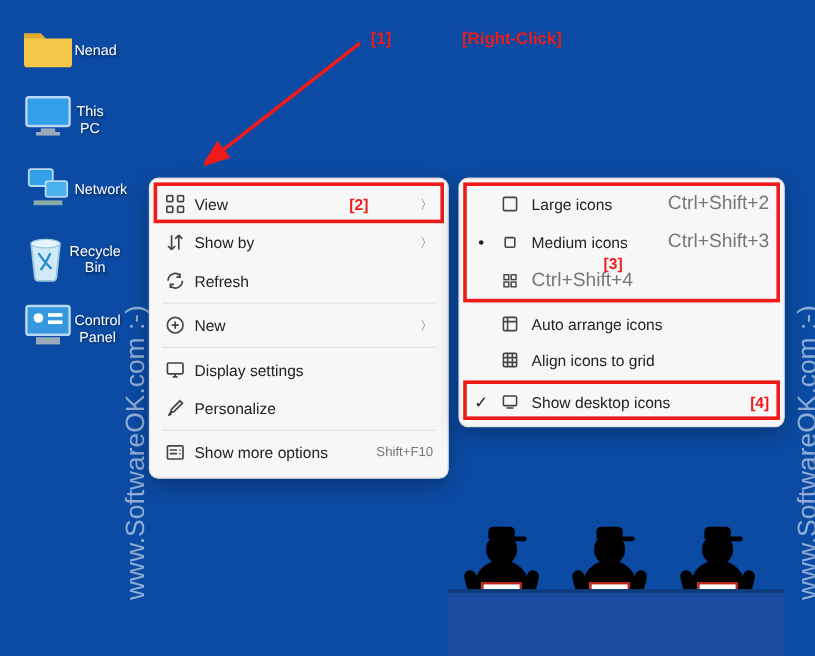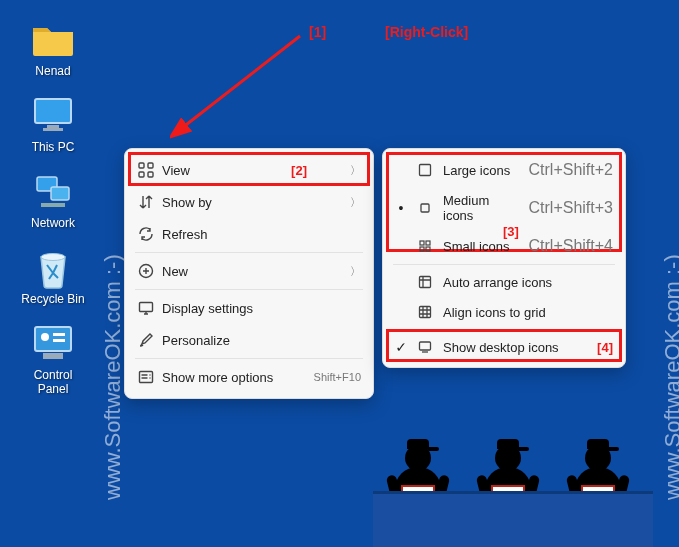--- a/index.html
+++ b/index.html
@@ -16,21 +16,21 @@
 .desktop-icons {
   position: absolute;
   top: 20px;
   left: 18px;
   display: flex;
   flex-direction: column;
   gap: 18px;
 }
 .desk-icon {
   display: flex;
-  flex-direction: column;
+  flex-direction: row;
   align-items: center;
   width: 70px;
   cursor: pointer;
 }
 .desk-icon .ic {
   width: 44px;
   height: 40px;
   display: flex;
   align-items: center;
   justify-content: center;
@@ -89,21 +89,21 @@
   left: 3px;
   right: 3px;
   height: 34px;
   border: 3px solid #ef1b1b;
   pointer-events: none;
 }
 .submenu {
   position: absolute;
   top: 148px;
   left: 382px;
-  width: 244px;
+  width: 272px;
   background: #f7f7f7;
   border: 1px solid #ddd;
   border-radius: 8px;
   box-shadow: 0 6px 18px rgba(0,0,0,.25);
   color: #222;
   padding: 5px 0;
 }
 .sub-item {
   display: flex;
   align-items: center;
@@ -394,21 +394,20 @@
   <div class="sub-item">
     <span class="sub-mark"></span>
     <span class="sub-icon">
       <svg width="14" height="14" viewBox="0 0 14 14" fill="none" stroke="currentColor" stroke-width="1.2">
           <rect x="2" y="2" width="4" height="4"></rect>
           <rect x="8" y="2" width="4" height="4"></rect>
           <rect x="2" y="8" width="4" height="4"></rect>
           <rect x="8" y="8" width="4" height="4"></rect>
         </svg>
     </span>
-    <span class="sub-label">Small icons</span>
     <span class="red-anno" style="position:absolute;top:-6px;left:120px;font-size:13px;">[3]</span>
     <span class="sub-shortcut">Ctrl+Shift+4</span>
   </div>
   <div class="cm-sep"></div>
   <div class="sub-item">
     <span class="sub-mark"></span>
     <span class="sub-icon">
       <svg width="14" height="14" viewBox="0 0 14 14" fill="none" stroke="currentColor" stroke-width="1.3">
           <rect x="1.5" y="1.5" width="11" height="11" rx="1"></rect>
           <path d="M1.5 5h11M5 1.5v11"></path>

